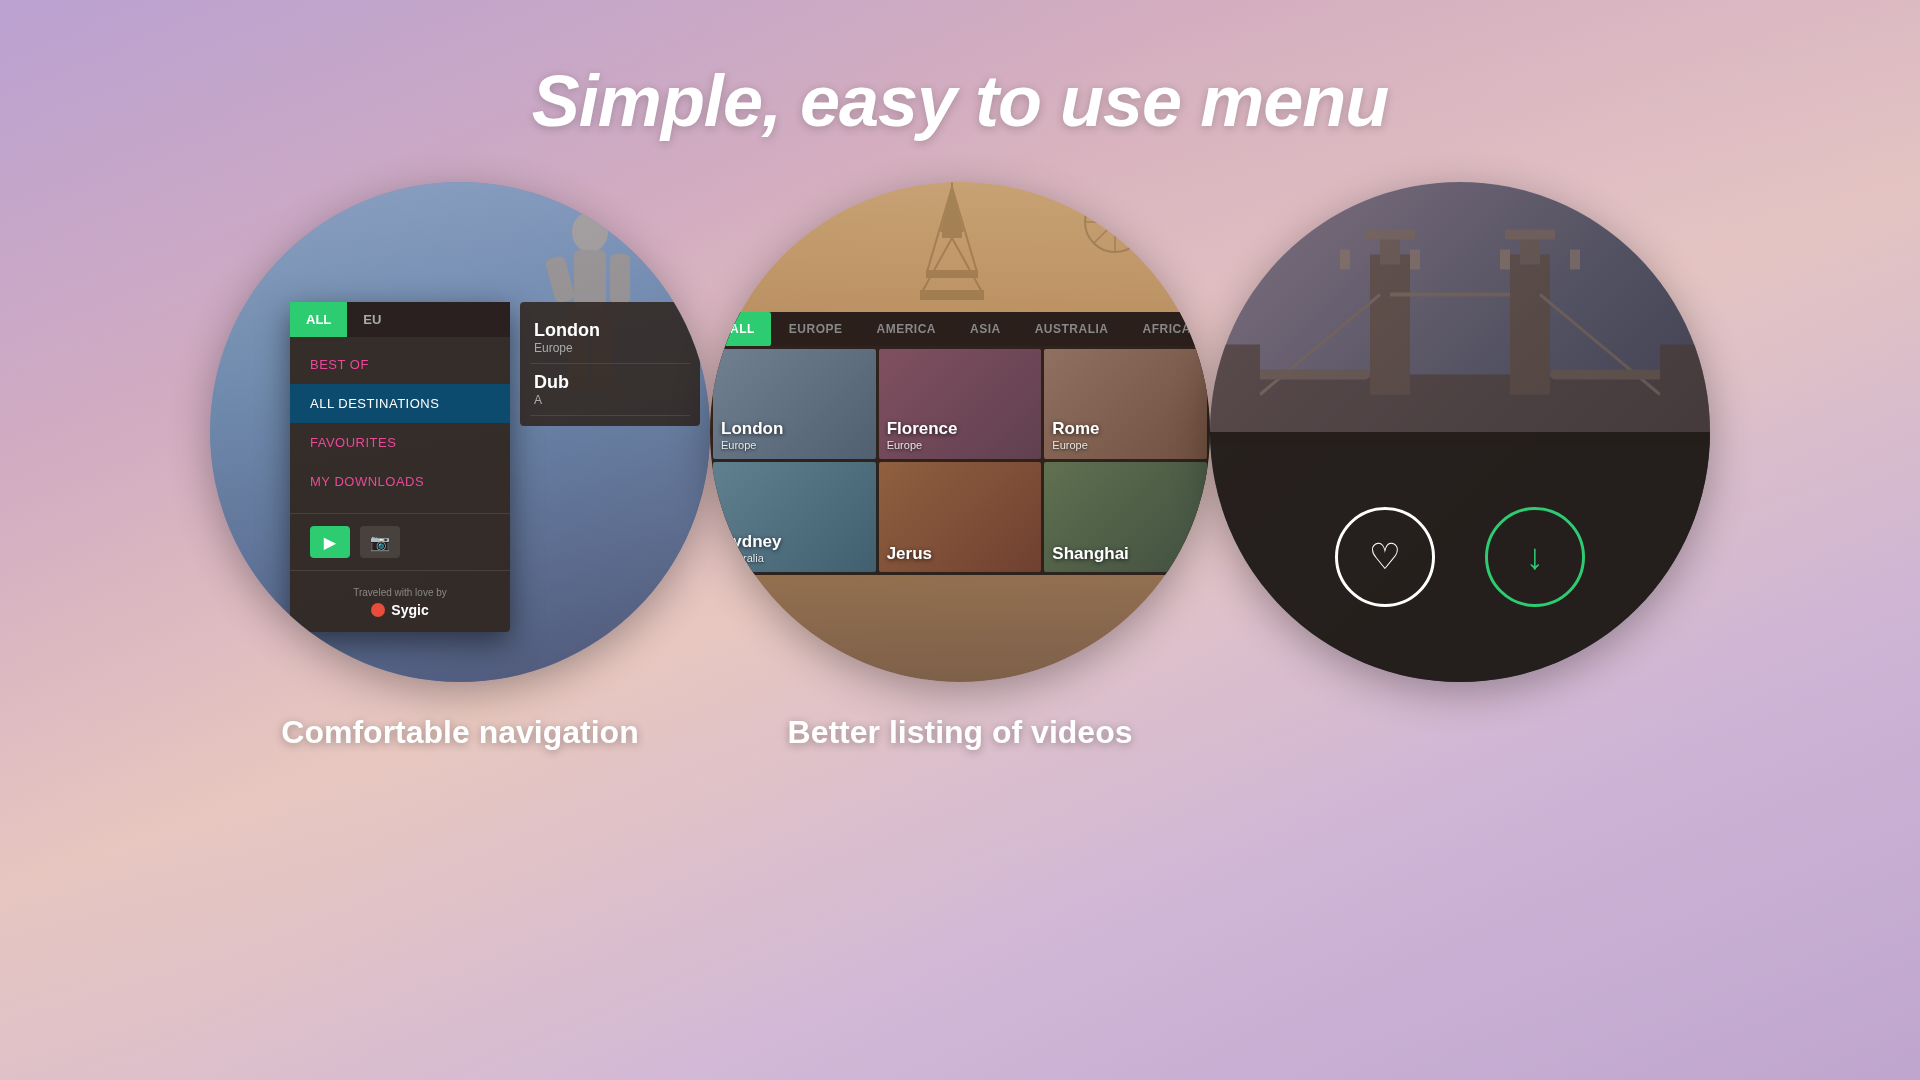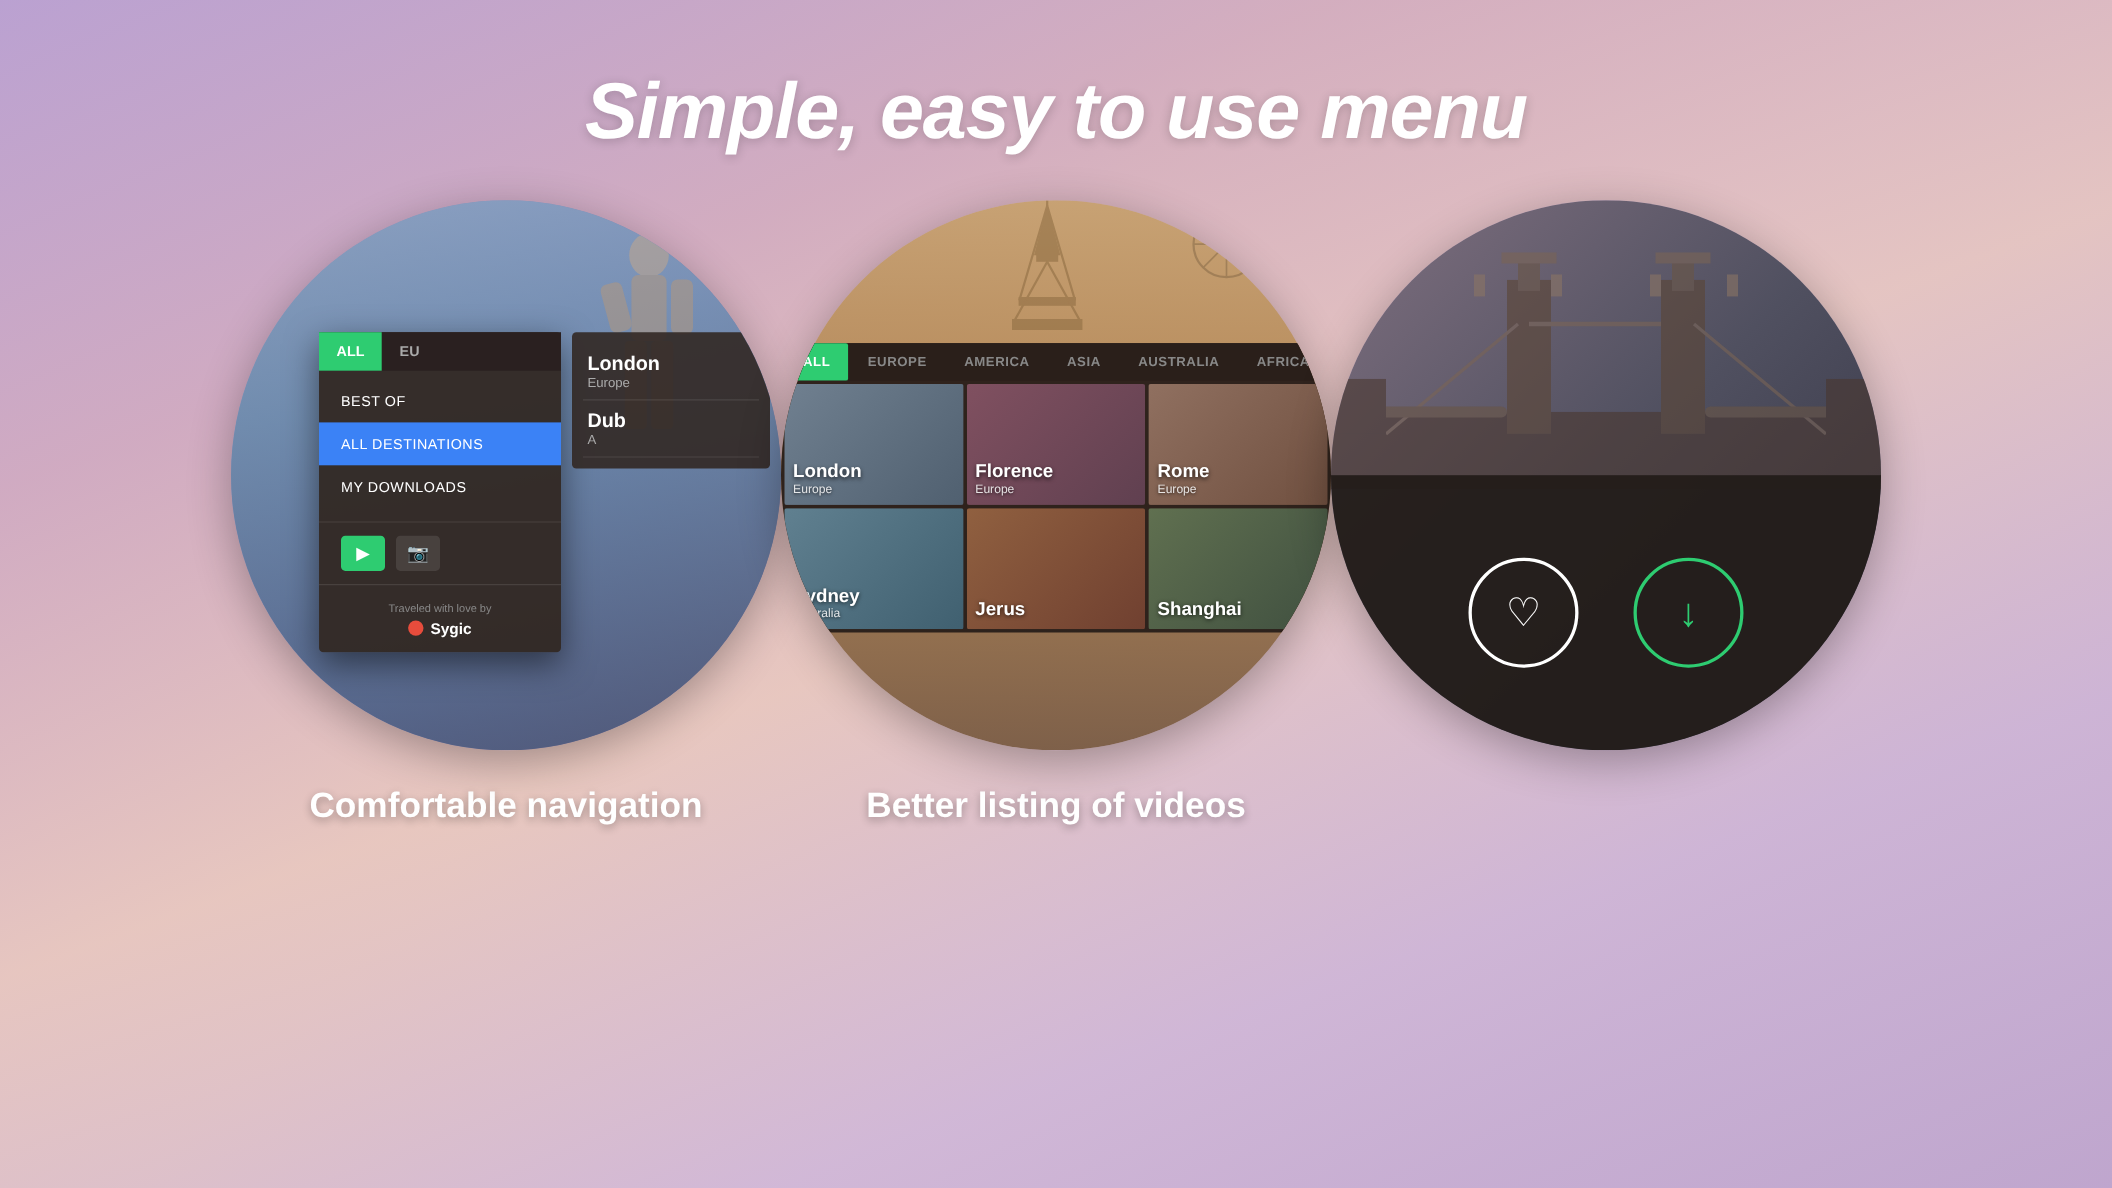--- a/index.html
+++ b/index.html
@@ -115,28 +115,28 @@
       color: white;
     }
 
     .menu-items {
       padding: 8px 0;
     }
 
     .menu-item {
       padding: 12px 20px;
       font-size: 13px;
-      color: #ffffff;
+      color: #ec4899;
       cursor: pointer;
       font-weight: 500;
       letter-spacing: 0.5px;
     }
 
     .menu-item.active {
-      background: #3b82f6;
+      background: #0c4a6e;
       color: white;
     }
 
     .menu-icons {
       display: flex;
       gap: 10px;
       padding: 12px 20px;
       border-top: 1px solid rgba(255,255,255,0.1);
       margin-top: 4px;
     }
@@ -396,20 +396,21 @@
         </svg>
 
         <div class="menu-panel">
           <div class="menu-tabs">
             <div class="menu-tab active">ALL</div>
             <div class="menu-tab">EU</div>
           </div>
           <div class="menu-items">
             <div class="menu-item">BEST OF</div>
             <div class="menu-item active">ALL DESTINATIONS</div>
+            <div class="menu-item">FAVOURITES</div>
             <div class="menu-item">MY DOWNLOADS</div>
           </div>
           <div class="menu-icons">
             <div class="menu-icon-btn video">
               <span>▶</span>
             </div>
             <div class="menu-icon-btn photo">
               <span>📷</span>
             </div>
           </div>

